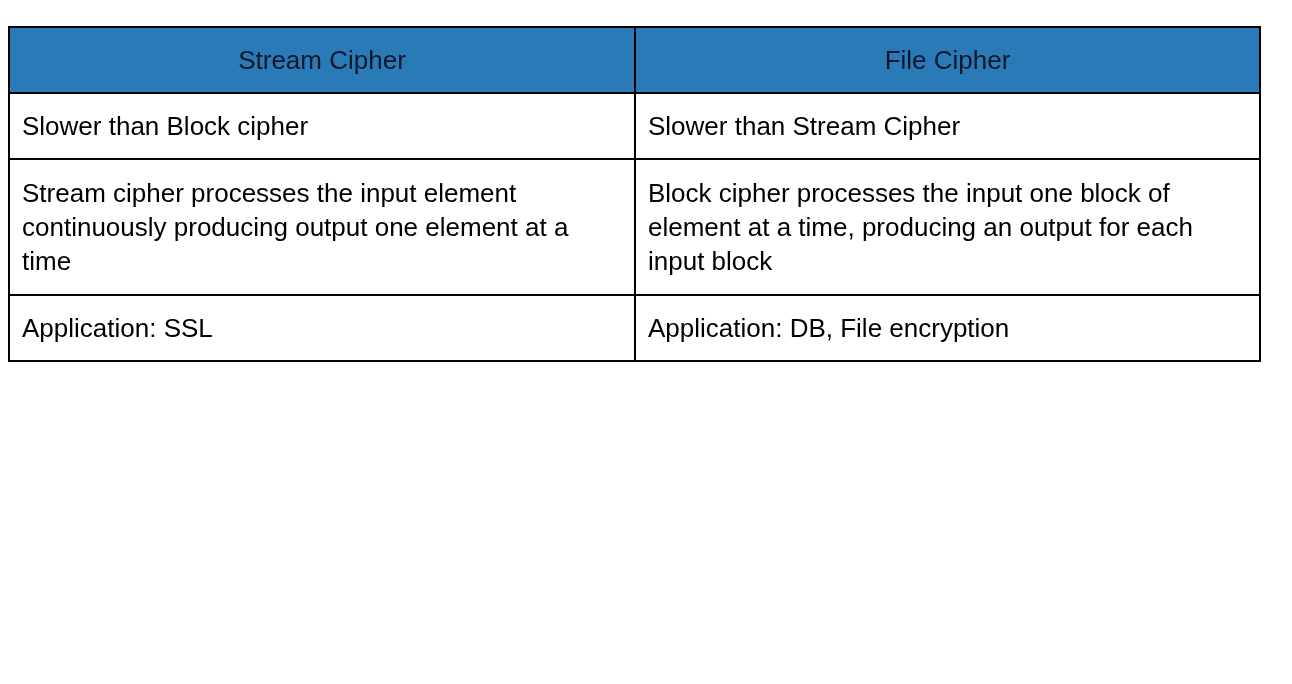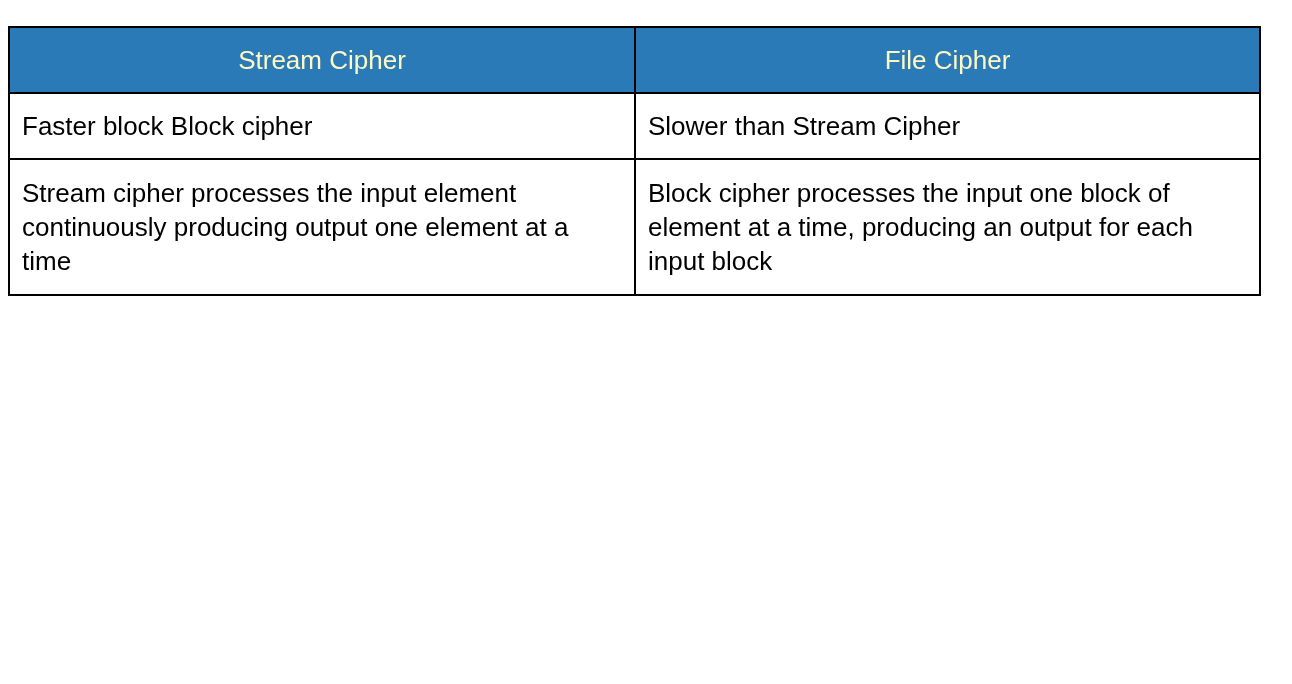--- a/index.html
+++ b/index.html
@@ -36,21 +36,21 @@
     border: 2px solid #000000;
     vertical-align: middle;
     box-sizing: border-box;
   }
 
   .col-left  { width: 626px; }
   .col-right { width: 625px; }
 
   thead th {
     background: #2a7ab8;
-    color: #fef9c3;
+    color: #0f172a;
     text-align: center;
     font-weight: normal;
     font-size: 26px;
     line-height: 34px;
     height: 66px;
     padding: 0 10px;
   }
 
   tbody td {
     background: #ffffff;
@@ -80,29 +80,33 @@
       <tr>
         <th>Stream Cipher</th>
         <th>File Cipher</th>
       </tr>
     </thead>
 
     <tbody>
 
 
       <tr class="row-std">
-        <td>Faster block Block cipher</td>
+        <td>Slower than Block cipher</td>
         <td>Slower than Stream Cipher</td>
       </tr>
 
       <tr class="row-xtall">
         <td>Stream cipher processes the input element continuously producing output one element at a time</td>
         <td>Block cipher processes the input one block of element at a time, producing an output for each input block</td>
       </tr>
 
 
 
 
+      <tr class="row-std">
+        <td>Application: SSL</td>
+        <td>Application: DB, File encryption</td>
+      </tr>
 
     </tbody>
   </table>
 
 </div>
 
 </body></html>

